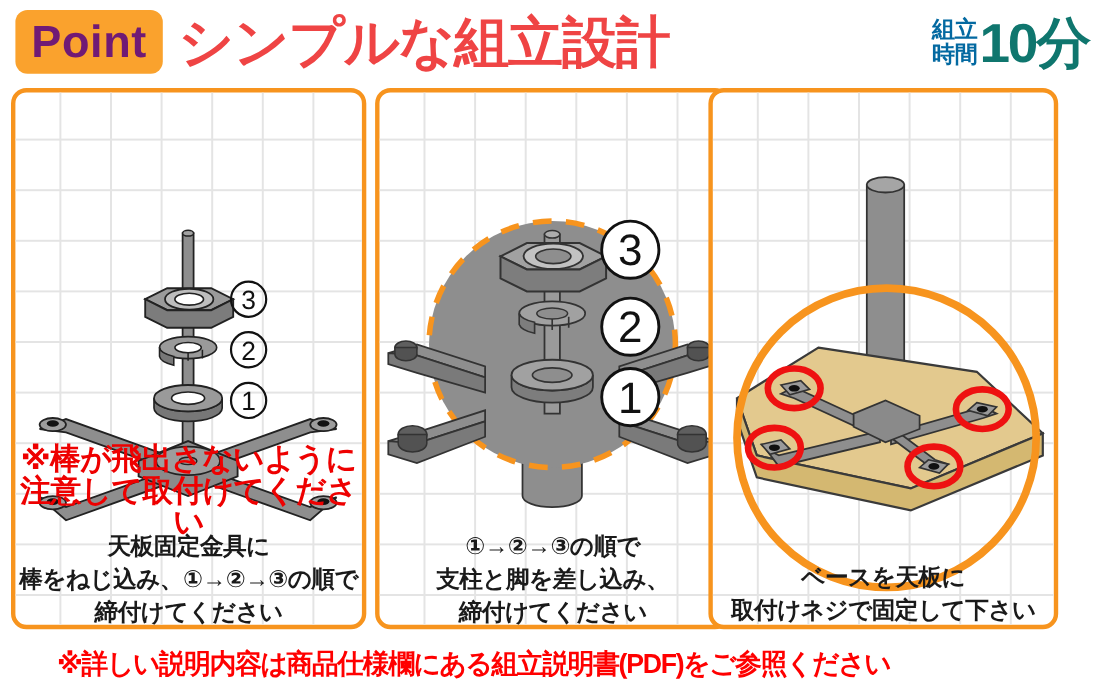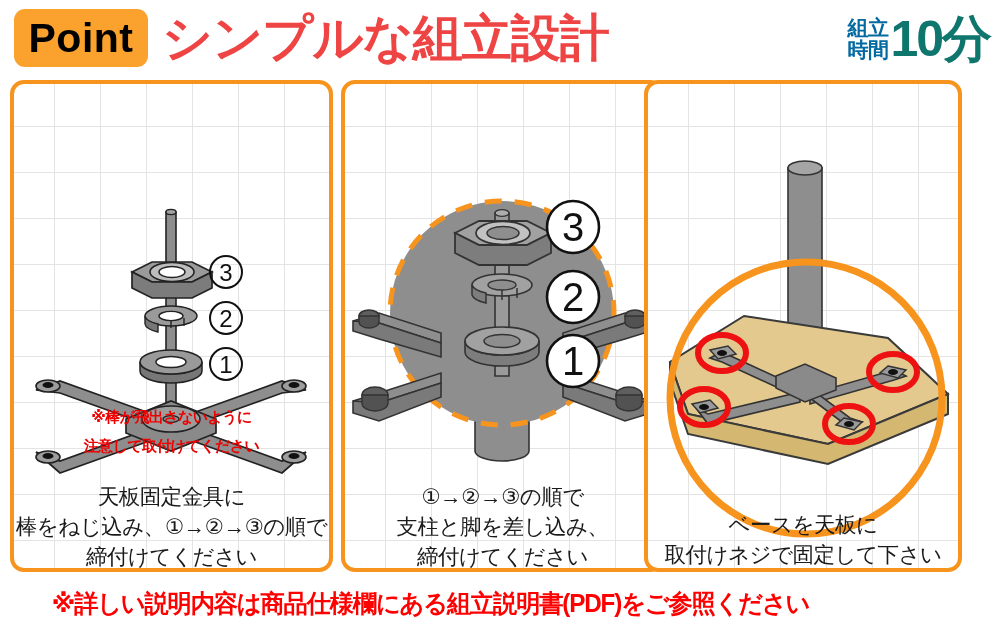--- a/index.html
+++ b/index.html
@@ -5,21 +5,21 @@
   html,body{margin:0;padding:0;background:#ffffff;}
   body{width:1000px;height:625px;position:relative;overflow:hidden;
        font-family:"Liberation Sans","DejaVu Sans",sans-serif;}
 
   
   .header{position:absolute;left:0;top:0;width:1000px;height:76px;}
   .point-badge{position:absolute;left:14px;top:9px;width:134px;height:58px;
        background:#faa22d;border-radius:11px;}
   .point-badge span{position:absolute;left:0;top:0;width:134px;height:58px;
        display:flex;align-items:center;justify-content:center;
-       color:#000000;font-size:41px;font-weight:bold;letter-spacing:.5px;
+       color:#701a75;font-size:41px;font-weight:bold;letter-spacing:.5px;
        line-height:1;}
   .head-title{position:absolute;left:162px;top:4px;font-size:50px;
        font-weight:bold;color:#ef4444;letter-spacing:-1px;line-height:68px;
        white-space:nowrap;}
   .time-wrap{position:absolute;right:10px;top:8px;height:62px;
        display:flex;align-items:center;}
   .time-label{font-size:21px;font-weight:bold;color:#0369a1;line-height:1.06;
        text-align:center;letter-spacing:-.5px;margin-right:2px;}
   .time-value{font-size:50px;font-weight:bold;color:#0f766e;line-height:58px;
        letter-spacing:-2px;white-space:nowrap;}
@@ -31,23 +31,23 @@
   .p1{left:10px;width:323px;}
   .p2{left:341px;width:323px;}
   .p3{left:644px;width:318px;}
   .grid{position:absolute;left:0;top:0;right:0;bottom:0;
        background-image:
          linear-gradient(to right,#e4e4e4 1.5px,transparent 1.5px),
          linear-gradient(to bottom,#e4e4e4 1.5px,transparent 1.5px);
        background-size:46px 46px;background-position:-6px -4px;}
   .art{position:absolute;left:0;top:0;width:100%;height:100%;}
   .cap{position:absolute;left:0;right:0;text-align:center;color:#1a1a1a;
-       font-size:21.5px;line-height:30px;letter-spacing:-.5px;font-weight:400;}
+       font-size:21.5px;line-height:30px;letter-spacing:-.5px;font-weight:700;}
   .warn{position:absolute;left:0;right:0;text-align:center;color:#ee0000;
-       font-size:15px;line-height:29px;font-weight:bold;letter-spacing:-.6px;}
+       font-size:28px;line-height:29px;font-weight:bold;letter-spacing:-.6px;}
 
   
   .footer{position:absolute;left:0;top:582px;width:861px;height:43px;
        display:flex;align-items:center;justify-content:center;}
   .footer span{color:#ff0000;font-size:25px;font-weight:bold;
        letter-spacing:-1.2px;white-space:nowrap;
        transform:scaleX(.97);transform-origin:center;}
 </style>
 </head>
 <body>

